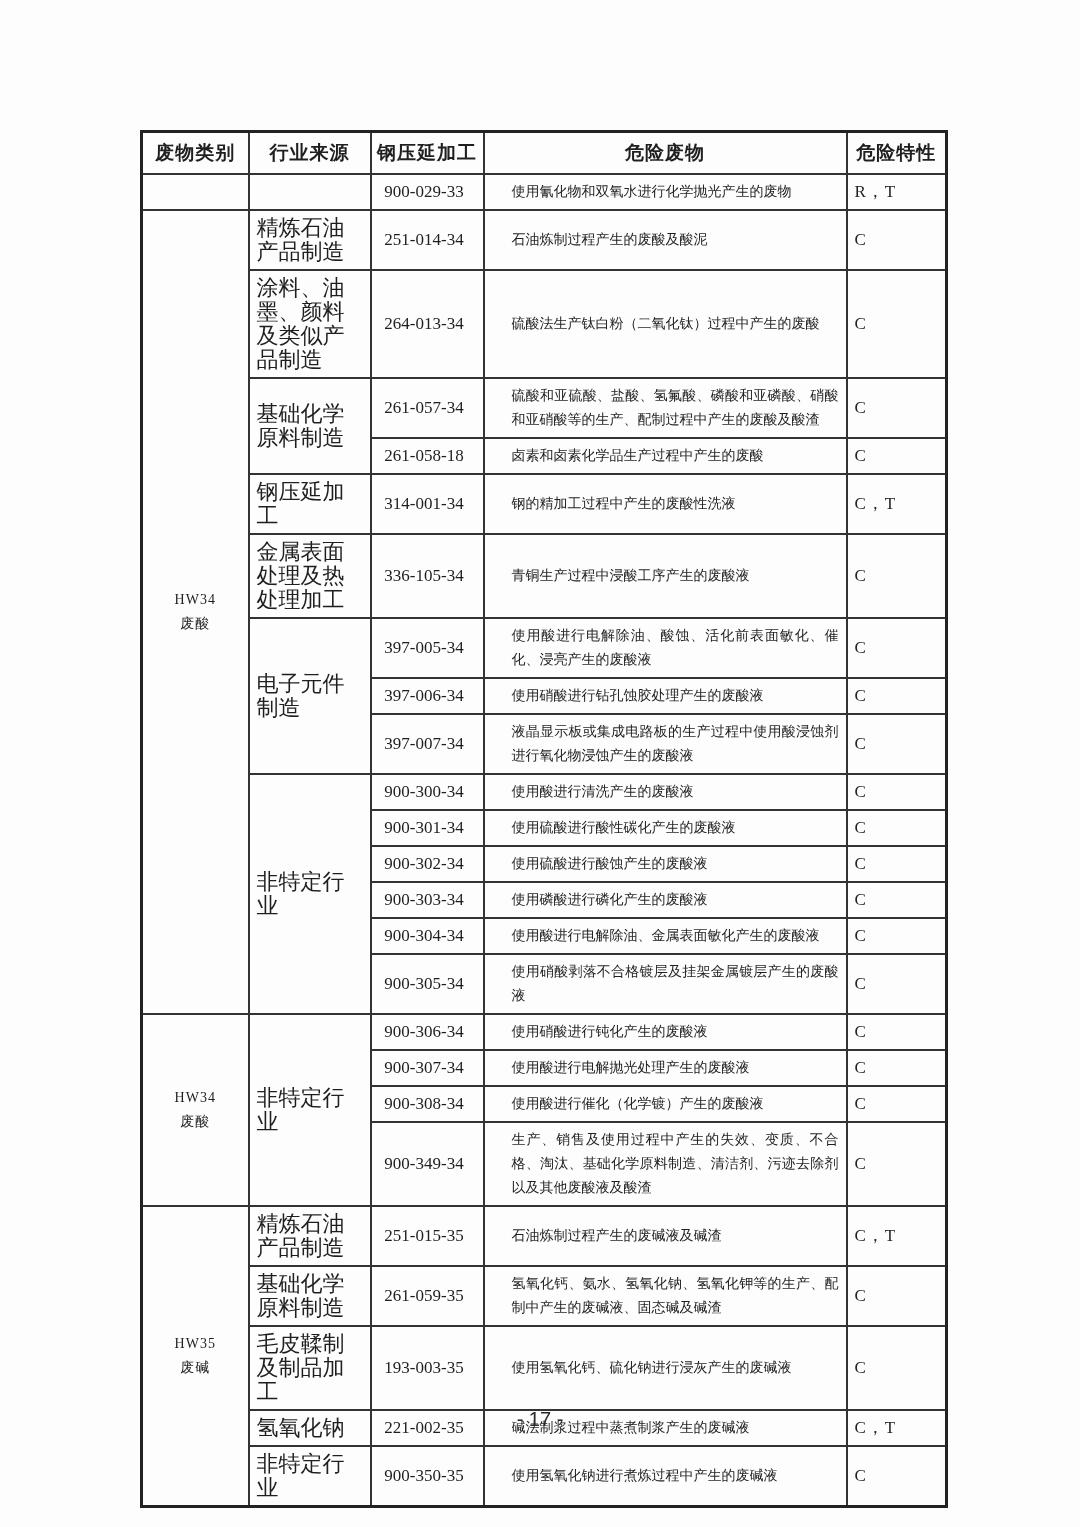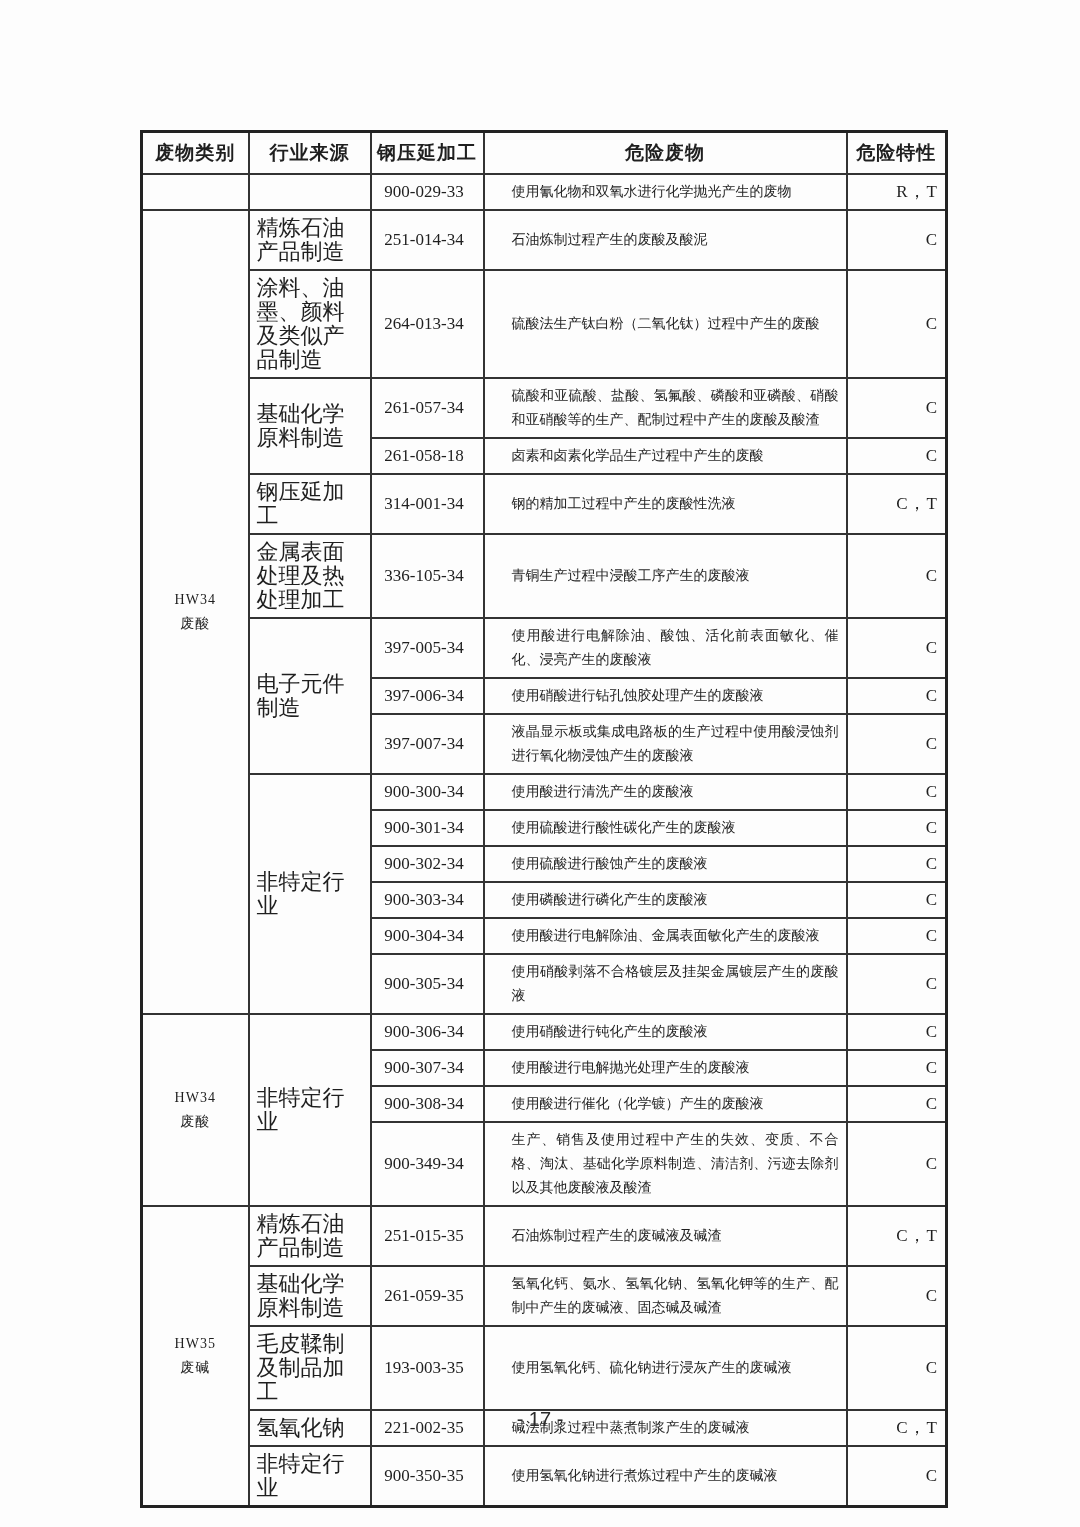--- a/index.html
+++ b/index.html
@@ -58,21 +58,21 @@
     padding-left: 2px;
     padding-right: 8px;
   }
   td.waste {
     font-size: 14px;
     text-align: justify;
     padding-left: 27px;
   }
   td.trait {
     font-size: 17px;
-    text-align: right;
+    text-align: left;
     letter-spacing: 1px;
   }
   .footer {
     position: absolute;
     left: 0;
     top: 1408px;
     width: 100%;
     text-align: center;
     font-size: 20px;
     color: #2a2a2a;

